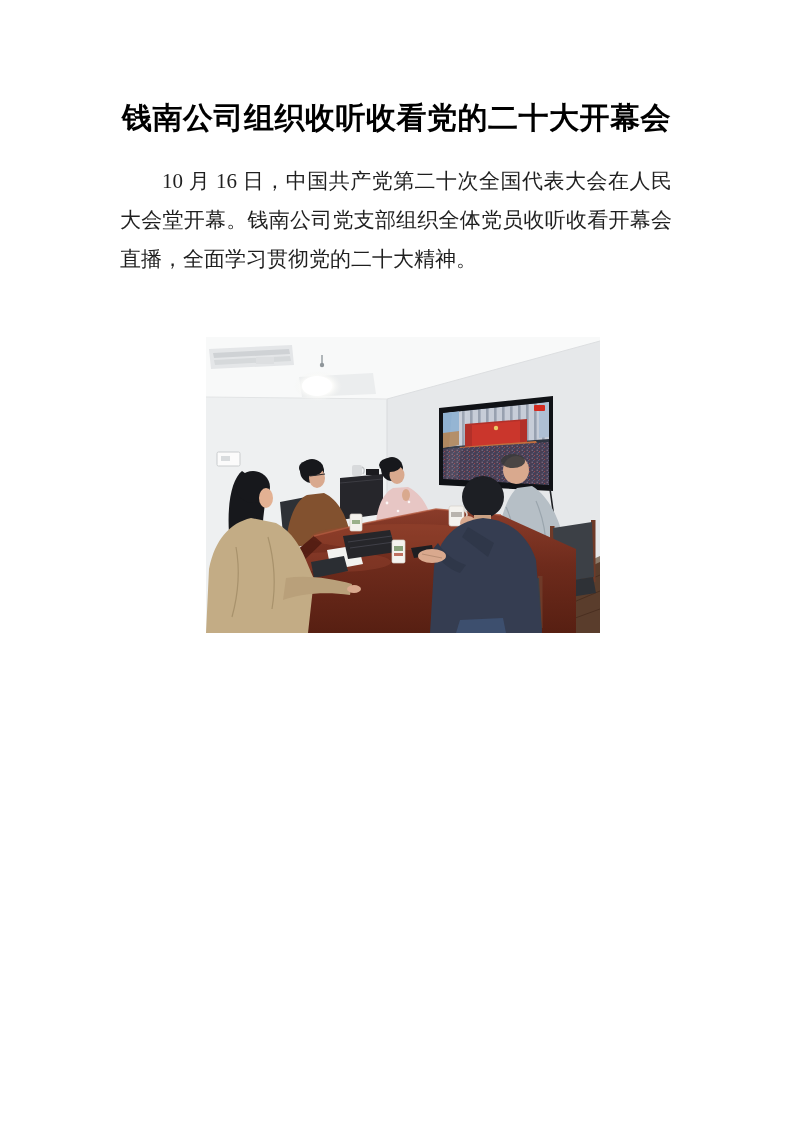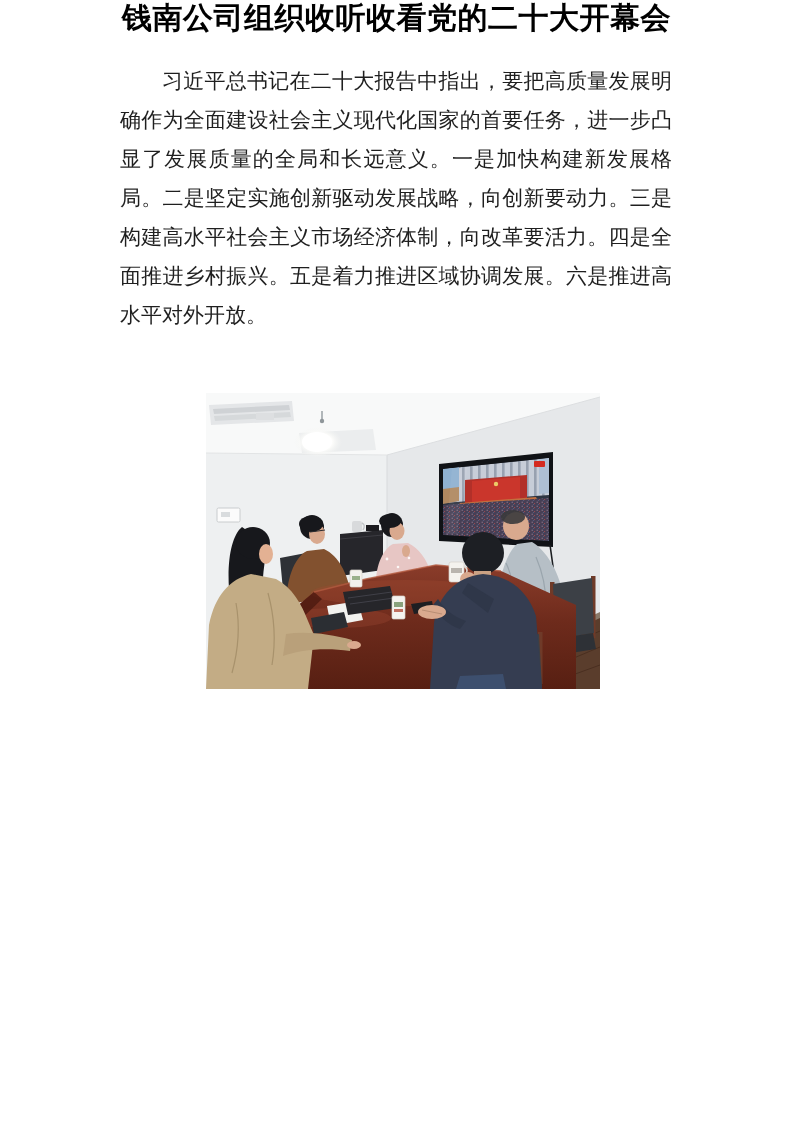--- a/index.html
+++ b/index.html
@@ -2,21 +2,21 @@
 <html><head>
 <meta charset="utf-8">
 <style>
   html, body { margin: 0; padding: 0; }
   body {
     width: 793px; height: 1122px;
     background: #ffffff;
     overflow: hidden;
     font-family: "Liberation Serif", "DejaVu Serif", serif;
   }
-  .page { }
+  .page { padding-top: 100px; }
   .doc-title {
     margin: 0 0 26px 0;
     text-align: center;
     font-size: 30px;
     line-height: 36px;
     font-weight: 700;
     color: #000000;
     letter-spacing: 0.5px;
   }
   .content {
@@ -37,21 +37,21 @@
   .photo-figure svg { display: block; }
 </style>
 </head>
 <body>
 
 <div class="page">
 
   <h1 class="doc-title">钱南公司组织收听收看党的二十大开幕会</h1>
 
   <div class="content">
-    <p>习近平总书记在二十大报告中指出，要把高质量发展明确作为全面建设社会主义现代化国家的首要任务，进一步凸显了发展质量的全局和长远意义。一是加快构建新发展格局。二是坚定实施创新驱动发展战略，向创新要动力。三是构建高水平社会主义市场经济体制，向改革要活力。四是全面推进乡村振兴。五是着力推进区域协调发展。六是推进高水平对外开放。</p>
+    <p>10 月 16 日，中国共产党第二十次全国代表大会在人民大会堂开幕。钱南公司党支部组织全体党员收听收看开幕会直播，全面学习贯彻党的二十大精神。</p>
   </div>
 
   <figure class="photo-figure">
     <svg width="394" height="296" viewBox="0 0 394 296" xmlns="http://www.w3.org/2000/svg">
       <defs>
         <linearGradient id="tableGrad" x1="0" y1="0" x2="0" y2="1">
           <stop offset="0" stop-color="#8a3c2a"></stop>
           <stop offset="0.45" stop-color="#6e2b1c"></stop>
           <stop offset="1" stop-color="#571f12"></stop>
         </linearGradient>

